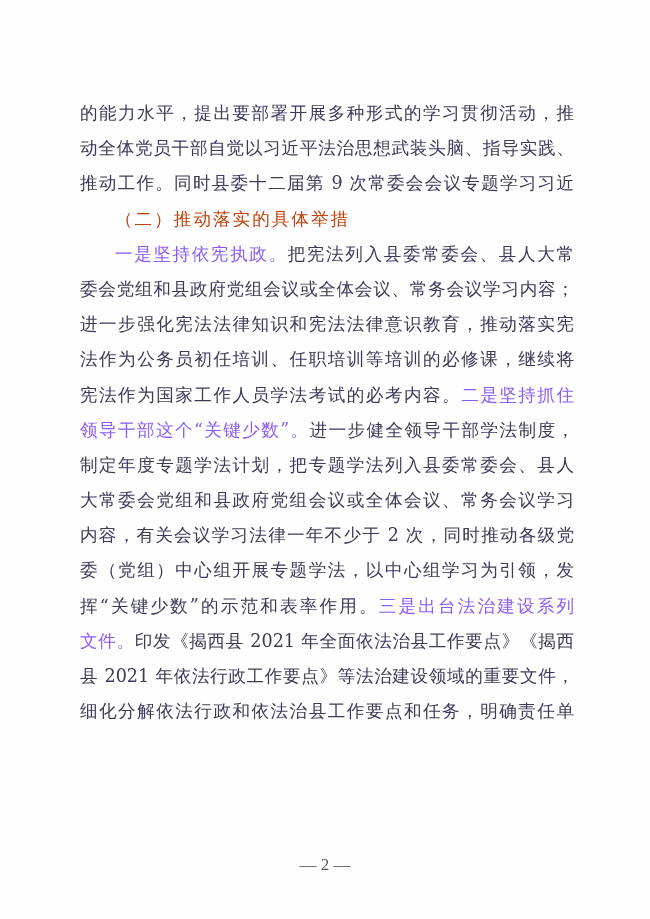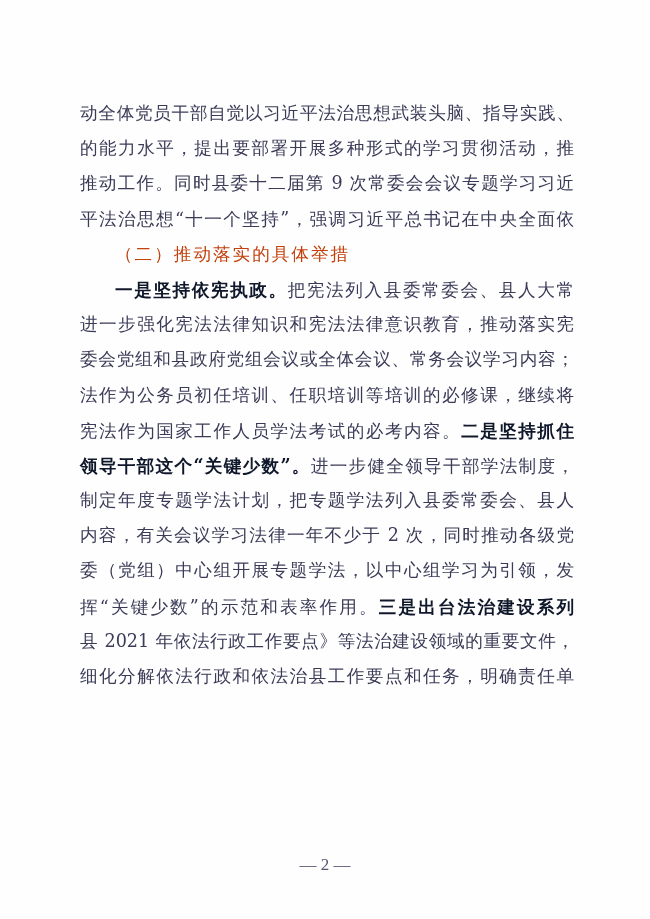--- a/index.html
+++ b/index.html
@@ -9,47 +9,48 @@
     color:#3b3b58;
   }
   .page { position:absolute; left:0; top:0; width:650px; height:919px; background:#fefefe; }
   .body-text { position:absolute; left:80px; top:96px; width:494px; }
   .line {
     height:35.2px; line-height:35.2px; font-size:17.6px; white-space:nowrap;
     text-align:justify; text-align-last:justify; letter-spacing:0;
   }
   .line.last { text-align-last:left; }
   .line.indent { padding-left:35px; }
-  .b { font-weight:bold; color:#0f172a; }
+  .b { font-weight:normal; color:#8b5cf6; }
   .heading { font-weight:normal; color:#c2410c; text-align-last:left; padding-left:35px; letter-spacing:2px; }
   .page-number {
     position:absolute; left:0; width:650px; top:855px; text-align:center;
     font-size:17px; color:#55556e; font-family:"Liberation Serif", serif;
   }
 </style>
 </head>
 <body>
 
 <div class="page">
   <div class="body-text">
+    <div class="line"><span>的能力水平，提出要部署开展多种形式的学习贯彻活动，推</span></div>
     <div class="line"><span>动全体党员干部自觉以习近平法治思想武装头脑、指导实践、</span></div>
-    <div class="line"><span>的能力水平，提出要部署开展多种形式的学习贯彻活动，推</span></div>
     <div class="line"><span>推动工作。同时县委十二届第 9 次常委会会议专题学习习近</span></div>
-    <div class="line"><span>平法治思想“十一个坚持”，强调习近平总书记在中央全面依</span></div>
 
     <div class="line heading">（二）推动落实的具体举措</div>
 
     <div class="line indent"><span class="b">一是坚持依宪执政。</span><span>把宪法列入县委常委会、县人大常</span></div>
+    <div class="line">委会党组和县政府党组会议或全体会议、常务会议学习内容；</div>
     <div class="line">进一步强化宪法法律知识和宪法法律意识教育，推动落实宪</div>
-    <div class="line">委会党组和县政府党组会议或全体会议、常务会议学习内容；</div>
     <div class="line">法作为公务员初任培训、任职培训等培训的必修课，继续将</div>
     <div class="line"><span>宪法作为国家工作人员学法考试的必考内容。</span><span class="b">二是坚持抓住</span></div>
     <div class="line"><span class="b">领导干部这个“关键少数”。</span><span>进一步健全领导干部学法制度，</span></div>
     <div class="line">制定年度专题学法计划，把专题学法列入县委常委会、县人</div>
+    <div class="line">大常委会党组和县政府党组会议或全体会议、常务会议学习</div>
     <div class="line">内容，有关会议学习法律一年不少于 2 次，同时推动各级党</div>
     <div class="line">委（党组）中心组开展专题学法，以中心组学习为引领，发</div>
     <div class="line"><span>挥“关键少数”的示范和表率作用。</span><span class="b">三是出台法治建设系列</span></div>
+    <div class="line"><span class="b">文件。</span><span>印发《揭西县 2021 年全面依法治县工作要点》《揭西</span></div>
     <div class="line">县 2021 年依法行政工作要点》等法治建设领域的重要文件，</div>
     <div class="line">细化分解依法行政和依法治县工作要点和任务，明确责任单</div>
   </div>
 
   <div class="page-number">— 2 —</div>
 </div>
 
 </body></html>

